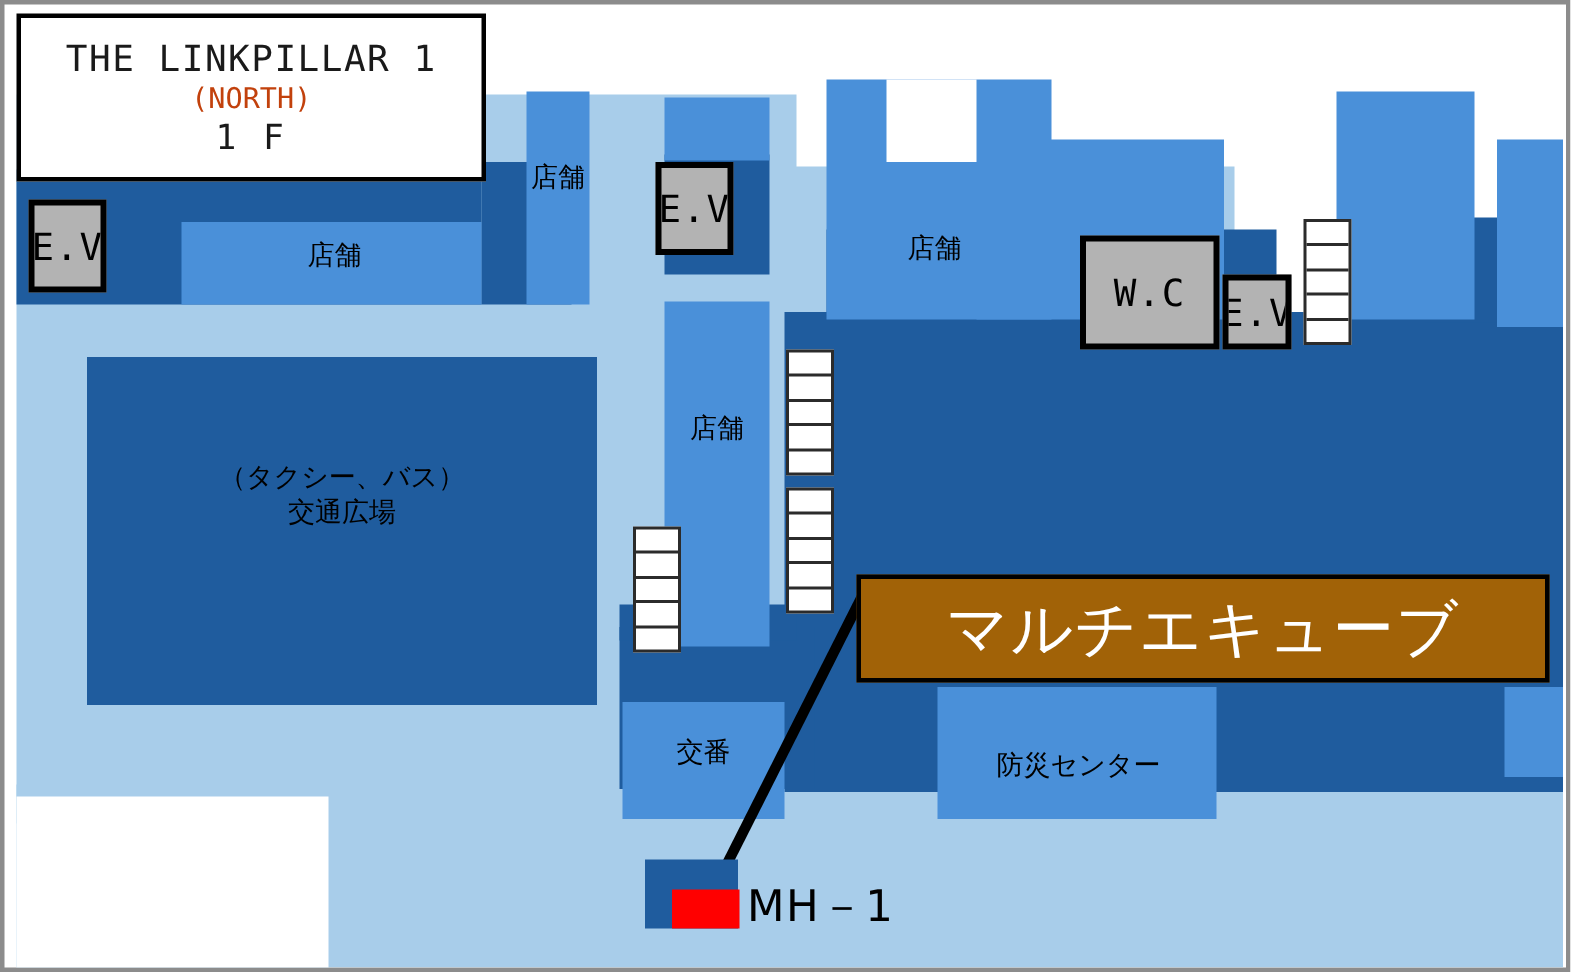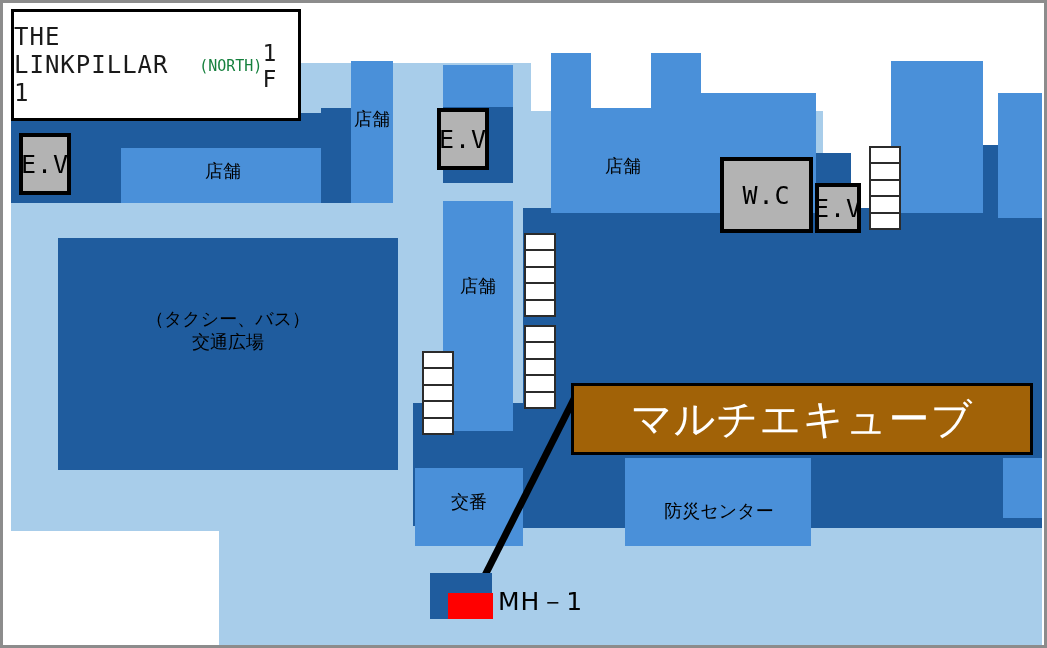--- a/index.html
+++ b/index.html
@@ -37,34 +37,34 @@
     white-space: nowrap;
     text-align: center;
   }
   .area-label.two-line { line-height: 1.25; }
 
   
   #title-plate {
     position: absolute;
     left: 8px;
     top: 6px;
-    width: 290px;
+    width: 313px;
     height: 112px;
     background: #ffffff;
     border: 3px solid #000000;
     box-sizing: border-box;
     display: flex;
-    flex-direction: row;
+    flex-direction: column;
     align-items: center;
     justify-content: center;
     z-index: 60;
     font-family: "DejaVu Sans Mono", "Liberation Mono", monospace;
   }
   #title-plate .t1 { font-size: 24px; letter-spacing: 1px; color: #1a1a1a; }
-  #title-plate .t2 { font-size: 15px; letter-spacing: 0px; color: #15803d; margin-top: 2px;}
+  #title-plate .t2 { font-size: 19px; letter-spacing: 0px; color: #c2410c; margin-top: 2px;}
   #title-plate .t3 { font-size: 23px; letter-spacing: 2px; color: #1a1a1a; margin-top: 2px;}
 
   
   .facility {
     position: absolute;
     background: #b3b3b3;
     border: 4px solid #000000;
     box-sizing: border-box;
     display: flex;
     align-items: center;
@@ -136,21 +136,21 @@
     top: 590px;
     width: 45px;
     height: 26px;
     background: #ff0000;
     z-index: 67;
   }
   #legend-label {
     position: absolute;
     left: 495px;
     top: 582px;
-    font-size: 25px;
+    font-size: 29px;
     color: #000000;
     letter-spacing: 1px;
     white-space: nowrap;
     z-index: 67;
   }
 </style>
 </head>
 <body>
 
 <div id="map-root">

